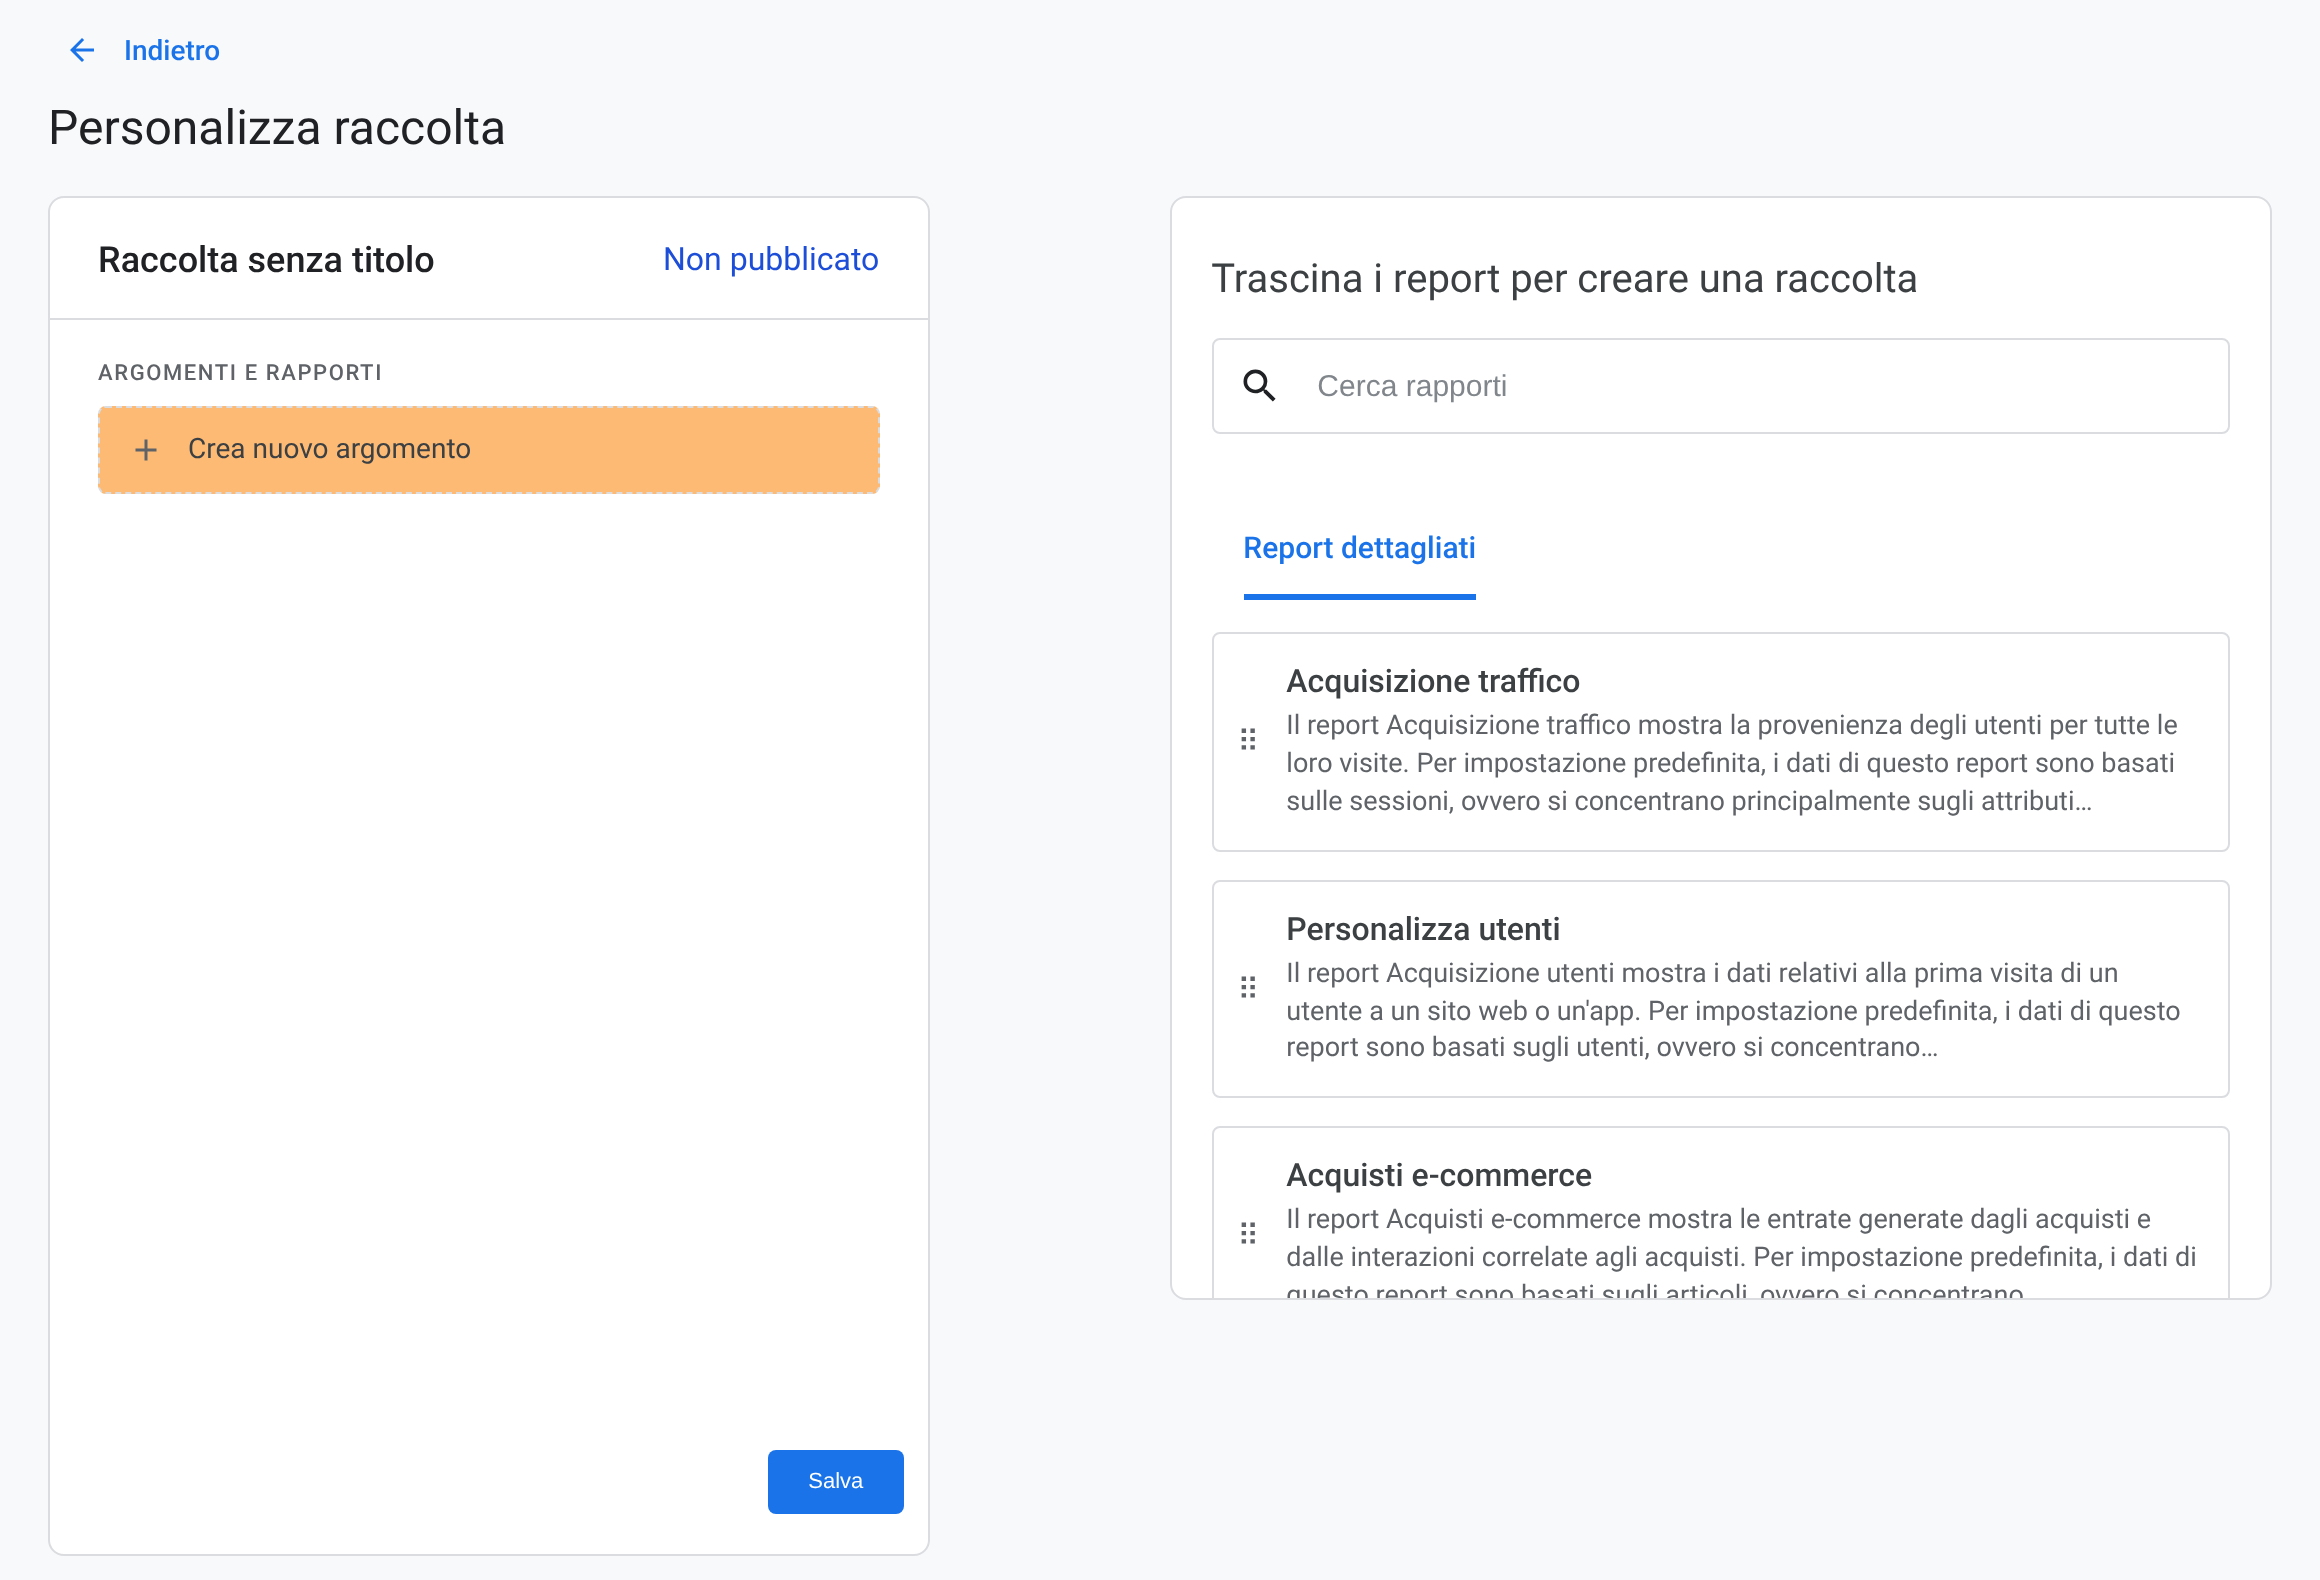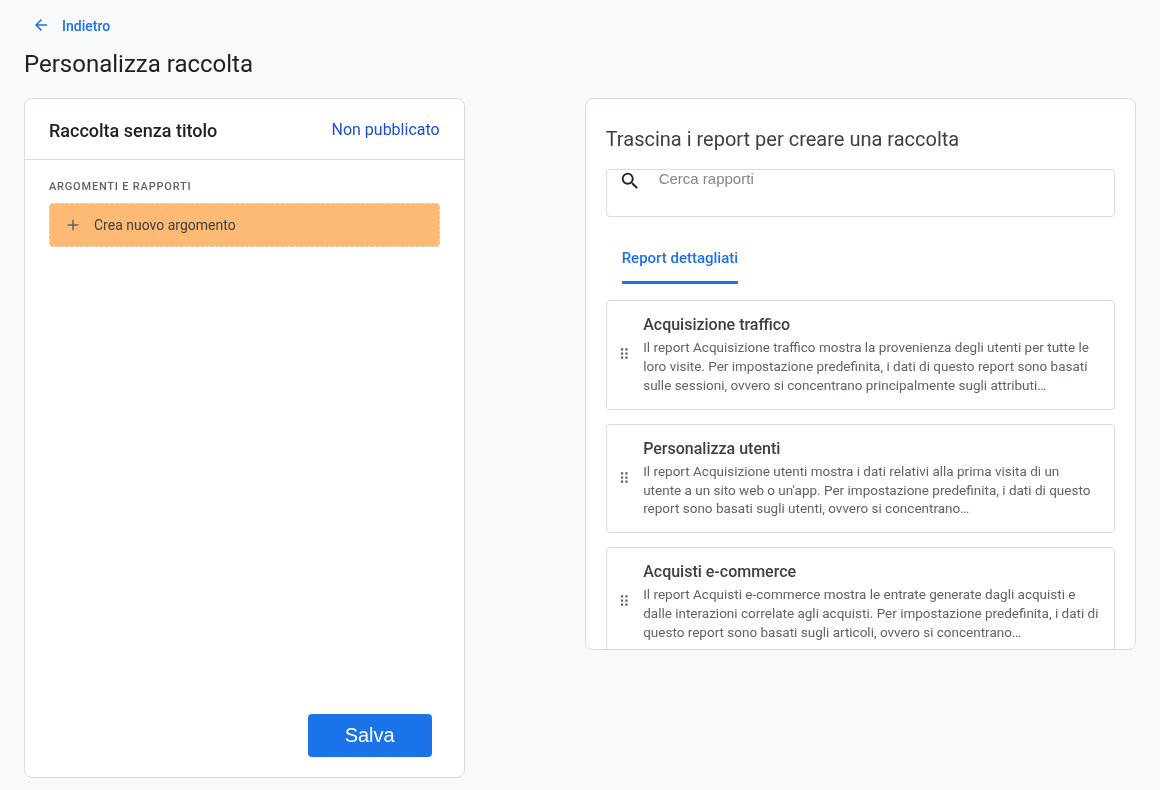--- a/index.html
+++ b/index.html
@@ -79,51 +79,51 @@
     gap: 12px;
     color: #3c4043;
     font-size: 14px;
     cursor: pointer;
     background: #fdba74;
   }
   .create-topic-btn svg { fill: #5f6368; }
   .save-btn {
     position: absolute;
     bottom: 20px;
-    right: 32px;
+    right: 12px;
     background: #1a73e8;
     color: #fff;
     border: none;
     border-radius: 4px;
-    padding: 10px 37px;
-    font-size: 20px;
+    padding: 10px 20px;
+    font-size: 11px;
     font-weight: 500;
     cursor: pointer;
   }
   .right-card {
     width: 558px;
     height: 552px;
     background: #fff;
     border: 1px solid #dadce0;
     border-radius: 8px;
     display: flex;
     flex-direction: column;
   }
   .right-title {
     font-size: 20px;
     font-weight: 400;
     padding: 28px 20px 18px 20px;
     color: #3c4043;
   }
   .search-box {
-    margin: 0 20px 20px 20px;
-    border: 1px solid #dadce0;
-    border-radius: 4px;
-    display: flex;
-    align-items: flex-start;
+    margin: 0 20px 36px 20px;
+    border: 1px solid #dadce0;
+    border-radius: 4px;
+    display: flex;
+    align-items: center;
     padding: 0 12px;
     height: 48px;
   }
   .search-box svg { fill: #202124; flex-shrink: 0; }
   .search-box input {
     border: none;
     outline: none;
     font-size: 15px;
     padding: 0 18px;
     flex: 1;

